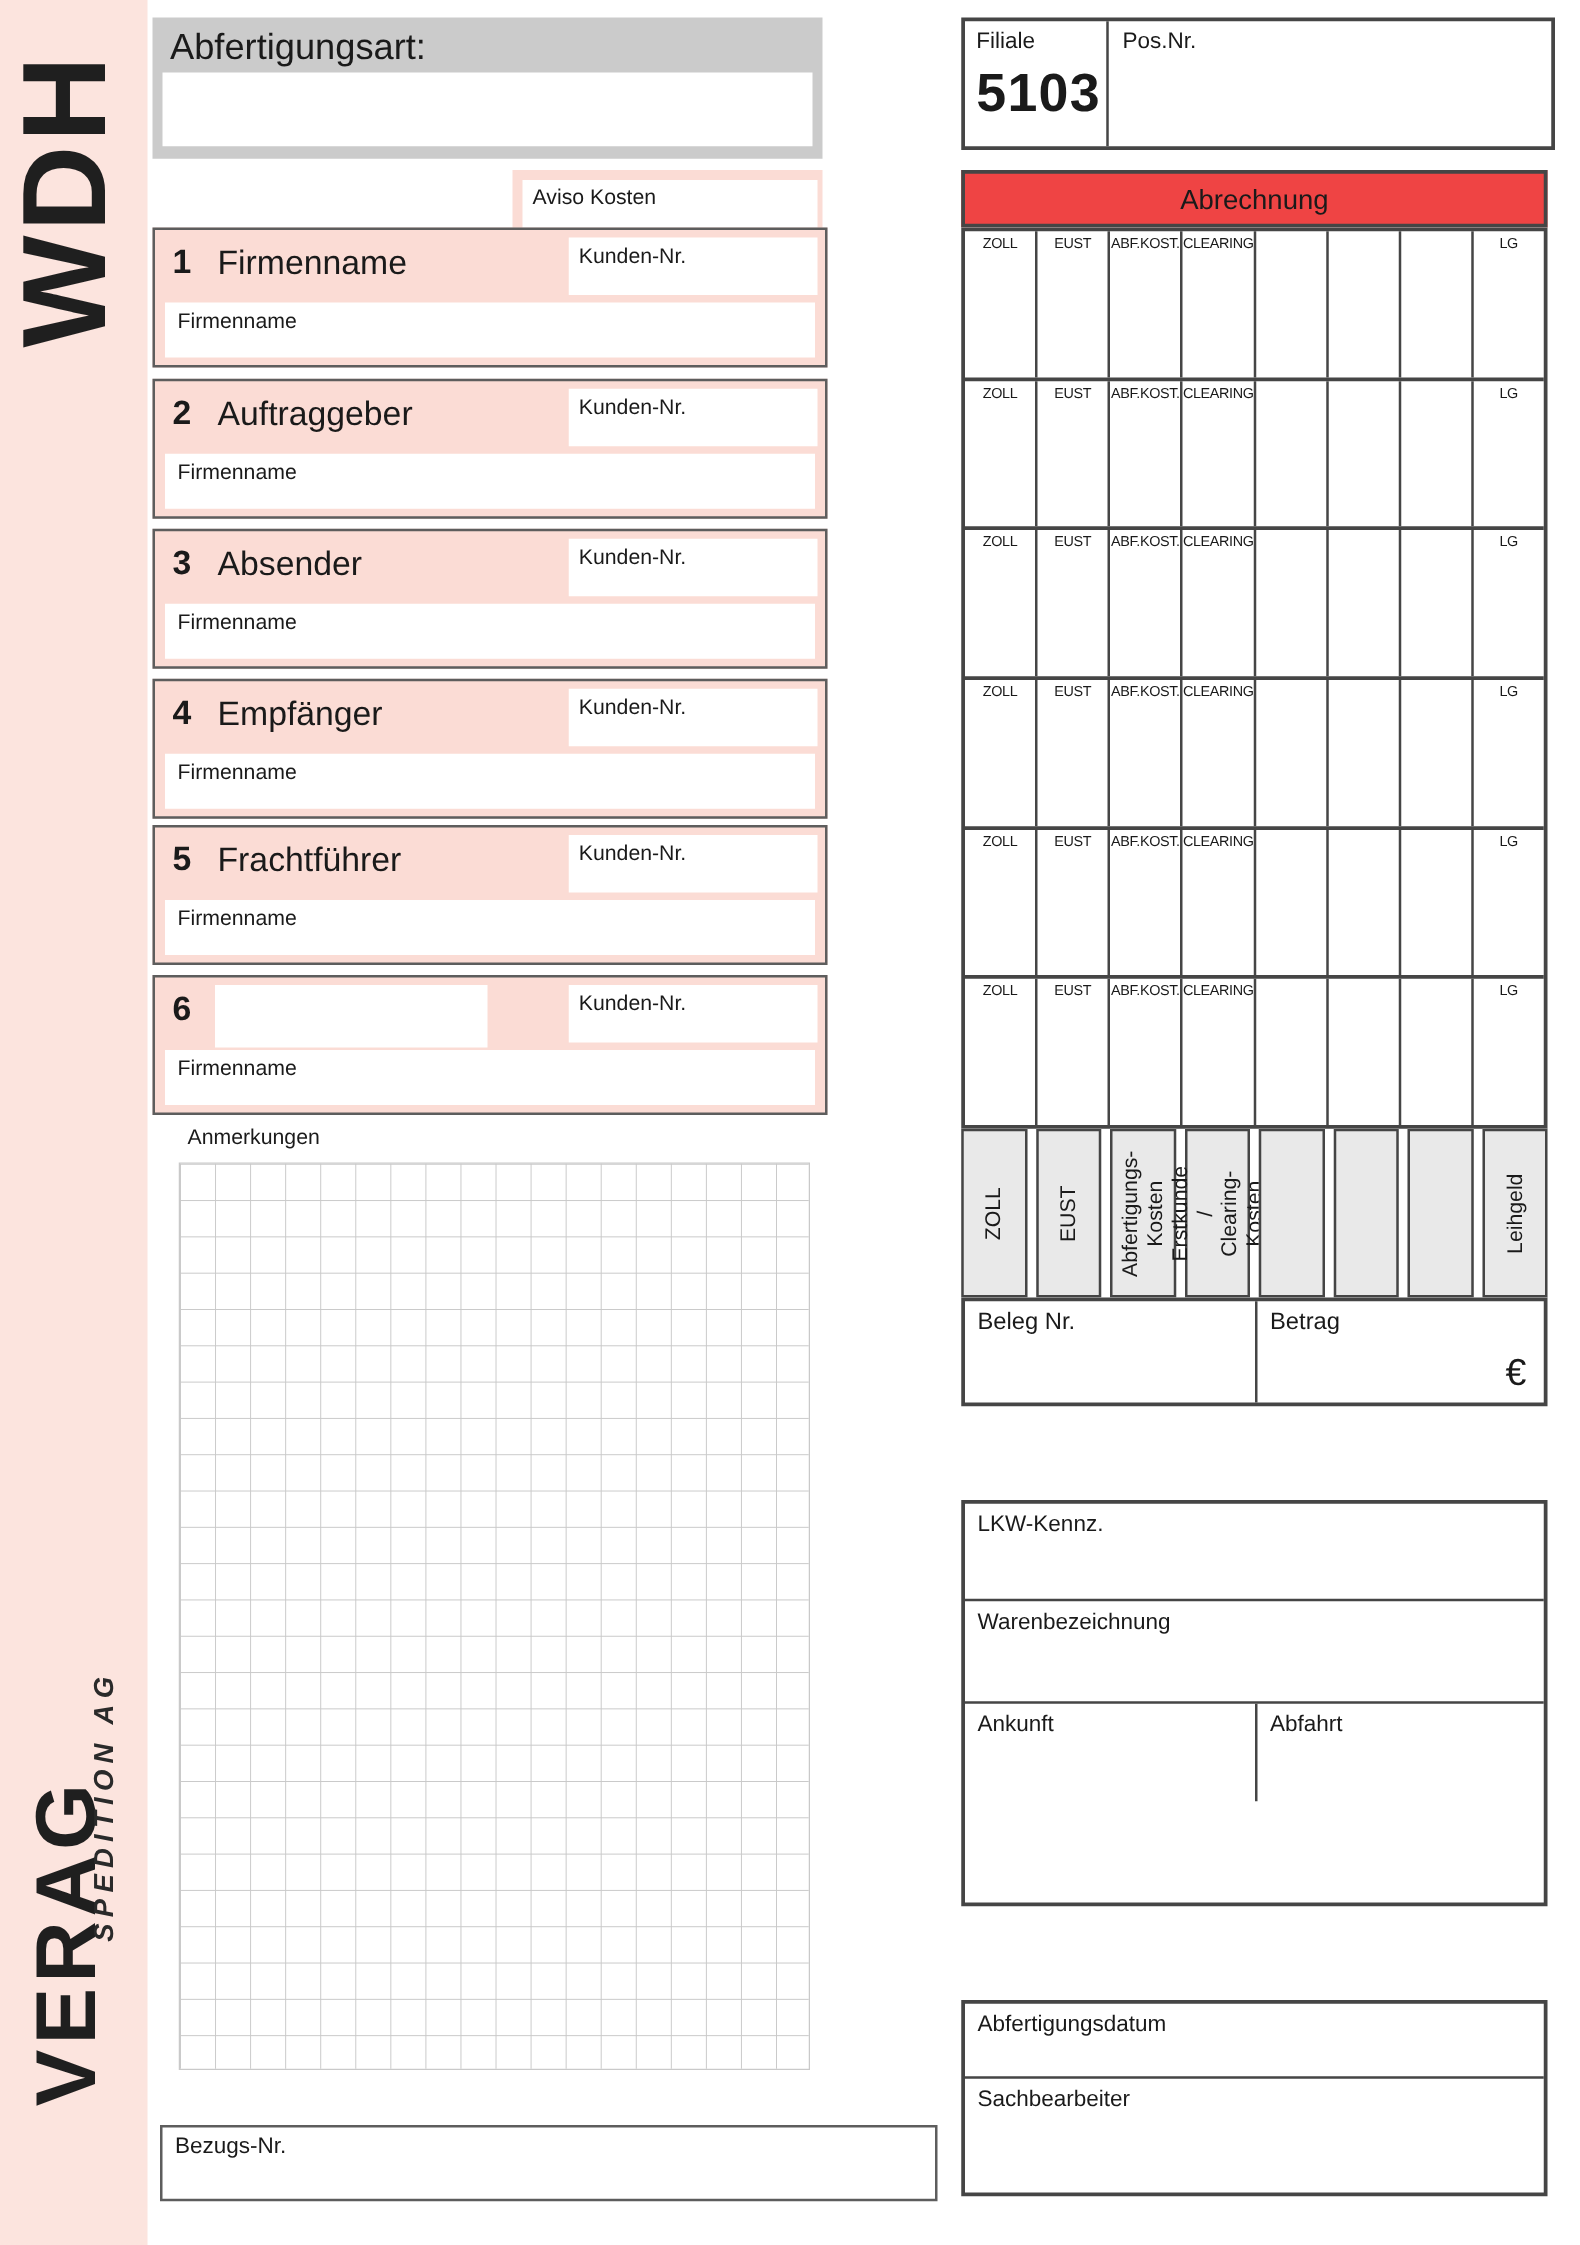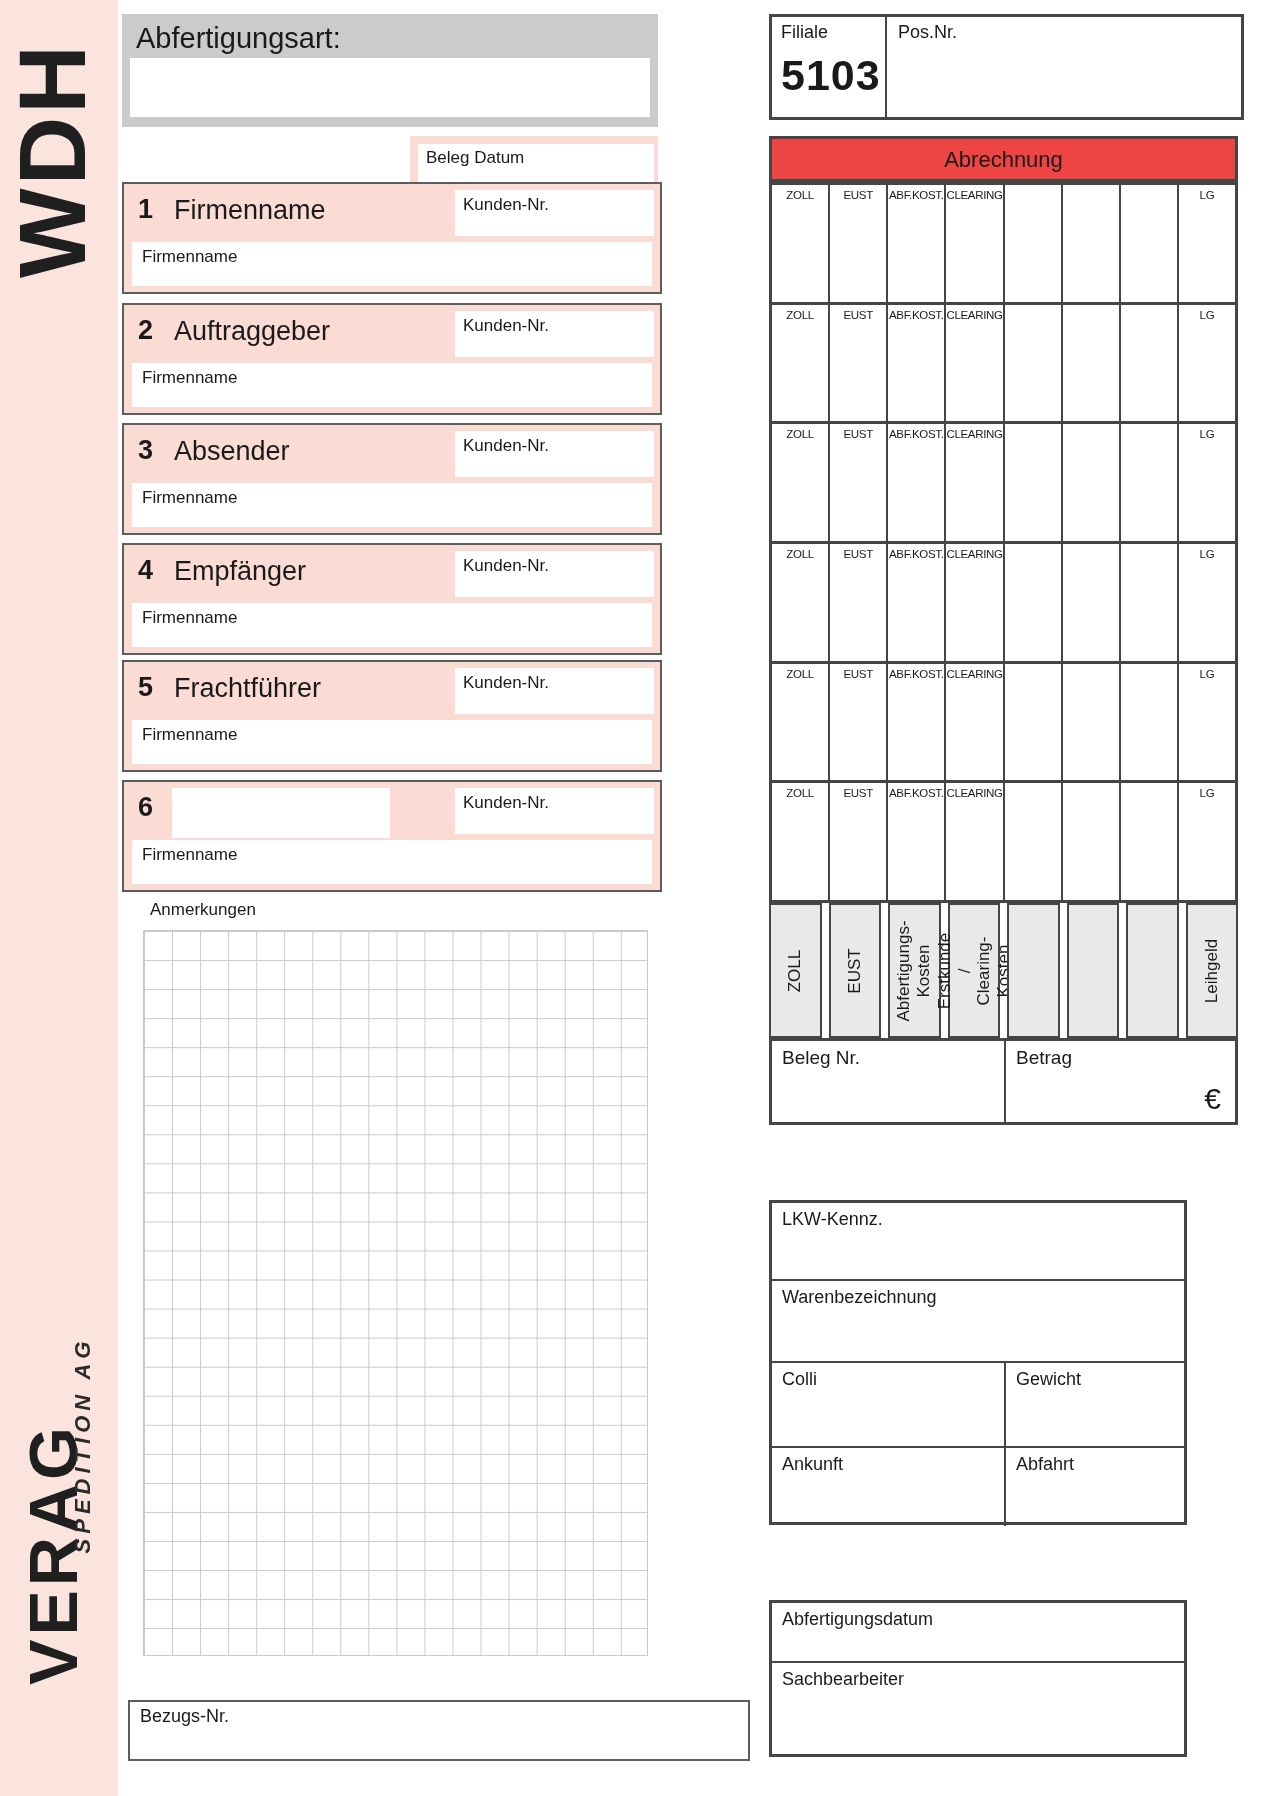--- a/index.html
+++ b/index.html
@@ -70,21 +70,21 @@
 
   
   .anm-label{position:absolute;left:150px;top:900px;font-size:17px;}
   .anm-grid{position:absolute;left:143px;top:930px;width:505px;height:726px;background:#fff;
             border:1px solid #c9c9c9;box-sizing:border-box;
             background-image:linear-gradient(to right,#c9c9c9 1px,transparent 1px),
                              linear-gradient(to bottom,#c9c9c9 1px,transparent 1px);
             background-size:28.06px 29.05px;}
 
   
-  .group{position:absolute;left:769px;width:418px;border:3px solid #454545;box-sizing:border-box;background:#fff;}
+  .group{position:absolute;left:769px;width:469px;border:3px solid #454545;box-sizing:border-box;background:#fff;}
   .lkw-group{top:1200px;height:325px;}
   .g-row{position:relative;border-bottom:2px solid #454545;}
   .g-row:last-child{border-bottom:none;}
   .g-label{position:absolute;left:10px;top:6px;font-size:18px;}
   .g-half{position:absolute;top:0;height:100%;}
   .g-half.left{left:0;width:232px;border-right:2px solid #454545;}
   .g-half.right{left:234px;right:0;}
   .proc-group{top:1600px;height:157px;}
   .bezug-box{position:absolute;left:128px;top:1700px;width:618px;height:57px;border:2px solid #5d5d5d;background:#fff;}
 </style>
@@ -107,21 +107,21 @@
     <div class="filiale-cell">
       <div class="filiale-label">Filiale</div>
       <div class="filiale-value">5103</div>
     </div>
     <div class="posnr-label">Pos.Nr.</div>
     <div style="position:absolute;left:115px;top:30px;right:4px;bottom:4px;"></div>
   </div>
 
   <div class="aviso">
     <div class="aviso-inner">
-      <div class="aviso-label">Beleg Datum</div>
+      <div class="aviso-label">Aviso Kosten</div>
     </div>
   </div>
 
   <div id="sections-host">
       <div class="section" style="top: 182px;">
       <div class="sec-num">1</div>
       <div class="sec-label">Firmenname</div>
 
       <div class="kunden-field">
         <div class="kunden-label">Kunden-Nr.</div>
@@ -388,28 +388,20 @@
   <div class="anm-label">Anmerkungen</div>
   <div class="anm-grid"></div>
 
   <div class="group lkw-group">
     <div class="g-row" style="height:76px;">
       <div class="g-label">LKW-Kennz.</div>
     </div>
     <div class="g-row" style="height:80px;">
       <div class="g-label">Warenbezeichnung</div>
     </div>
-    <div class="g-row" style="height:83px;">
-      <div class="g-half left">
-        <div class="g-label">Colli</div>
-      </div>
-      <div class="g-half right">
-        <div class="g-label">Gewicht</div>
-      </div>
-    </div>
     <div class="g-row" style="height:78px;">
       <div class="g-half left">
         <div class="g-label">Ankunft</div>
       </div>
       <div class="g-half right">
         <div class="g-label">Abfahrt</div>
       </div>
     </div>
   </div>
 

